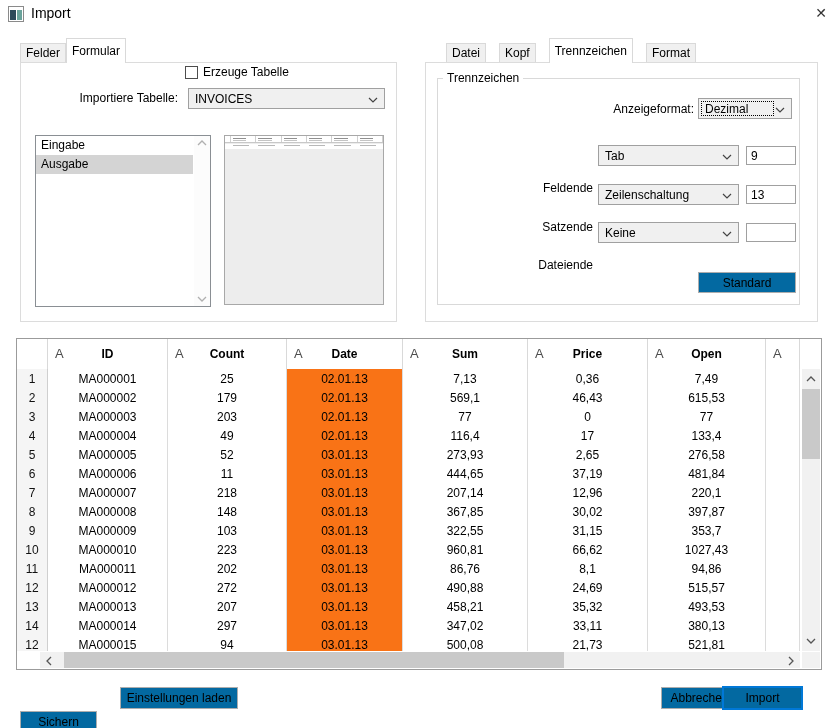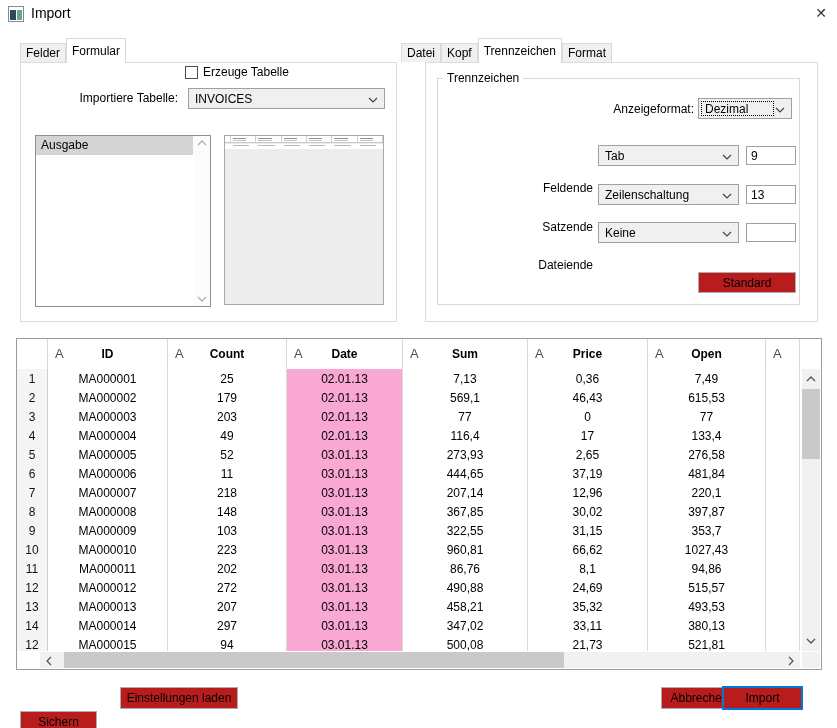--- a/index.html
+++ b/index.html
@@ -7,21 +7,21 @@
 body { position:relative; font-family:"Liberation Sans",sans-serif; font-size:12px; color:#000; background:#fff; overflow:hidden; }
 .abs { position:absolute; }
 
 #title-text { left:31px; top:5px; font-size:14px; }
 #close-btn { left:810px; top:3px; width:22px; height:20px; display:flex; align-items:center; justify-content:center; font-size:14px; color:#333; }
 
 .tabbar { display:flex; align-items:flex-end; height:25px; z-index:3; }
 .tab { height:19px; margin-bottom:1px; background:#f0f0f0; border:1px solid #d9d9d9; border-bottom:none; padding:2px 5px 0 5px; font-size:12px; }
 .tab.active { height:25px; margin-bottom:0; background:#fff; padding-top:5px; z-index:4; }
 #left-tabbar { left:20px; top:38px; }
-#right-tabbar { left:401px; top:38px; }
+#right-tabbar { left:446px; top:38px;gap:13px; }
 .panel { border:1px solid #dcdcdc; background:#fff; }
 #left-panel { left:20px; top:62px; width:377px; height:260px; }
 #right-panel { left:425px; top:62px; width:393px; height:260px; }
 
 #create-checkbox { left:185px; top:66px; width:13px; height:13px; border:1px solid #4d4d4d; background:#fff; }
 #create-label { left:203px; top:66px; line-height:13px; }
 #import-table-label { left:38px; top:91px; width:140px; text-align:right; }
 .combo { position:absolute; background:#f0f0f0; border:1px solid #a0a0a0; display:flex; align-items:center; padding:0 20px 0 6px; height:21px; }
 .combo svg { position:absolute; right:6px; top:8px; }
 #invoices-combo { left:188px; top:88px; width:197px; }
@@ -40,31 +40,31 @@
 .pv-row2 > div > i { position:absolute; left:2px; top:1px; height:1px; width:65%; background:#b8b8b8; }
 
 #trenn-group { left:437px; top:78px; width:363px; height:227px; border:1px solid #d9d9d9; }
 #trenn-group-label { left:443px; top:71px; background:#fff; padding:0 4px; }
 #anzeige-label { left:574px; top:102px; width:120px; text-align:right; }
 #anzeige-combo { left:698px; top:98px; width:94px; }
 .focus-rect { position:absolute; left:2px; top:2px; bottom:2px; right:17px; border:1px dotted #000; }
 .trenn-label { position:absolute; width:110px; text-align:right;margin-top:32px; }
 .code-field { position:absolute; width:50px; height:19px; background:#fff; border:1px solid #a0a0a0; padding:2px 4px; }
 #standard-btn { left:698px; top:272px; width:98px; height:21px; }
-.btn { position:absolute; background:#b91c1c; border:1px solid #adadad; display:flex; align-items:center; justify-content:center; font-size:12px; }
+.btn { position:absolute; background:#0369a1; border:1px solid #adadad; display:flex; align-items:center; justify-content:center; font-size:12px; }
 
 #table-wrap { left:16px; top:338px; width:806px; height:332px; border:1px solid #9b9b9b; background:#fff; }
 .thead { position:absolute; left:0; top:0; height:30px; width:783px; display:grid; grid-template-columns:31px 120px 119px 116px 125px 120px 118px 34px; }
 .th { position:relative; border-right:1px solid #d9d9d9; display:flex; align-items:center; justify-content:center; font-weight:bold; font-size:12px; }
 .th .ta { position:absolute; left:7px; top:7px; font-weight:normal; font-size:13px; color:#4d4d4d; }
 .tbody { position:absolute; left:0; top:30px; width:783px; height:282px; overflow:hidden; }
 .tr { display:grid; grid-template-columns:31px 120px 119px 116px 125px 120px 118px 34px; height:19px; }
 .td { border-right:1px solid #dcdcdc; display:flex; align-items:center; justify-content:center; font-size:12px; }
 .td.rownum { background:#f5f5f5; border-right:1px solid #cfcfcf; color:#111; }
-.td.datecol { background:#f9a8d4; }
+.td.datecol { background:#f97316; }
 .vscroll { position:absolute; left:785px; top:30px; width:18px; height:282px; background:#f1f1f1; }
 .vthumb { position:absolute; left:0; top:20px; width:18px; height:70px; background:#c9c9c9; }
 .hscroll { position:absolute; left:23px; top:313px; width:760px; height:16px; background:#f1f1f1; }
 .hthumb { position:absolute; left:24px; top:0; width:500px; height:16px; background:#c9c9c9; }
 .corner { position:absolute; left:785px; top:313px; width:18px; height:16px; background:#f1f1f1; }
 
 #save-btn { left:20px; top:687px; width:77px; height:22px;margin-top:24px; }
 #load-btn { left:120px; top:687px; width:118px; height:22px; }
 #cancel-btn { left:623px; top:687px; width:77px; height:22px;margin-left:38px; }
 #import-btn { left:722px; top:686px; width:81px; height:24px; border:2px solid #0078d7; }
@@ -88,20 +88,21 @@
 <div class="abs" id="create-checkbox"></div>
 <div class="abs" id="create-label">Erzeuge Tabelle</div>
 <div class="abs" id="import-table-label">Importiere Tabelle:</div>
 <div class="combo" id="invoices-combo">
   <span>INVOICES</span>
   <svg width="10" height="6">
       <polyline points="1,1 5,5 9,1" stroke="#444" stroke-width="1.2" fill="none"></polyline>
     </svg>
 </div>
 <div class="abs" id="io-list">
+  <div class="io-item">Eingabe</div>
     <div class="io-item selected">Ausgabe</div>
     <div id="io-scroll">
     <svg style="top:4px" width="10" height="6">
         <polyline points="1,5 5,1 9,5" stroke="#b0b0b0" stroke-width="1.3" fill="none"></polyline>
       </svg>
     <svg style="bottom:4px" width="10" height="6">
         <polyline points="1,1 5,5 9,1" stroke="#b0b0b0" stroke-width="1.3" fill="none"></polyline>
       </svg>
   </div>
 </div>

